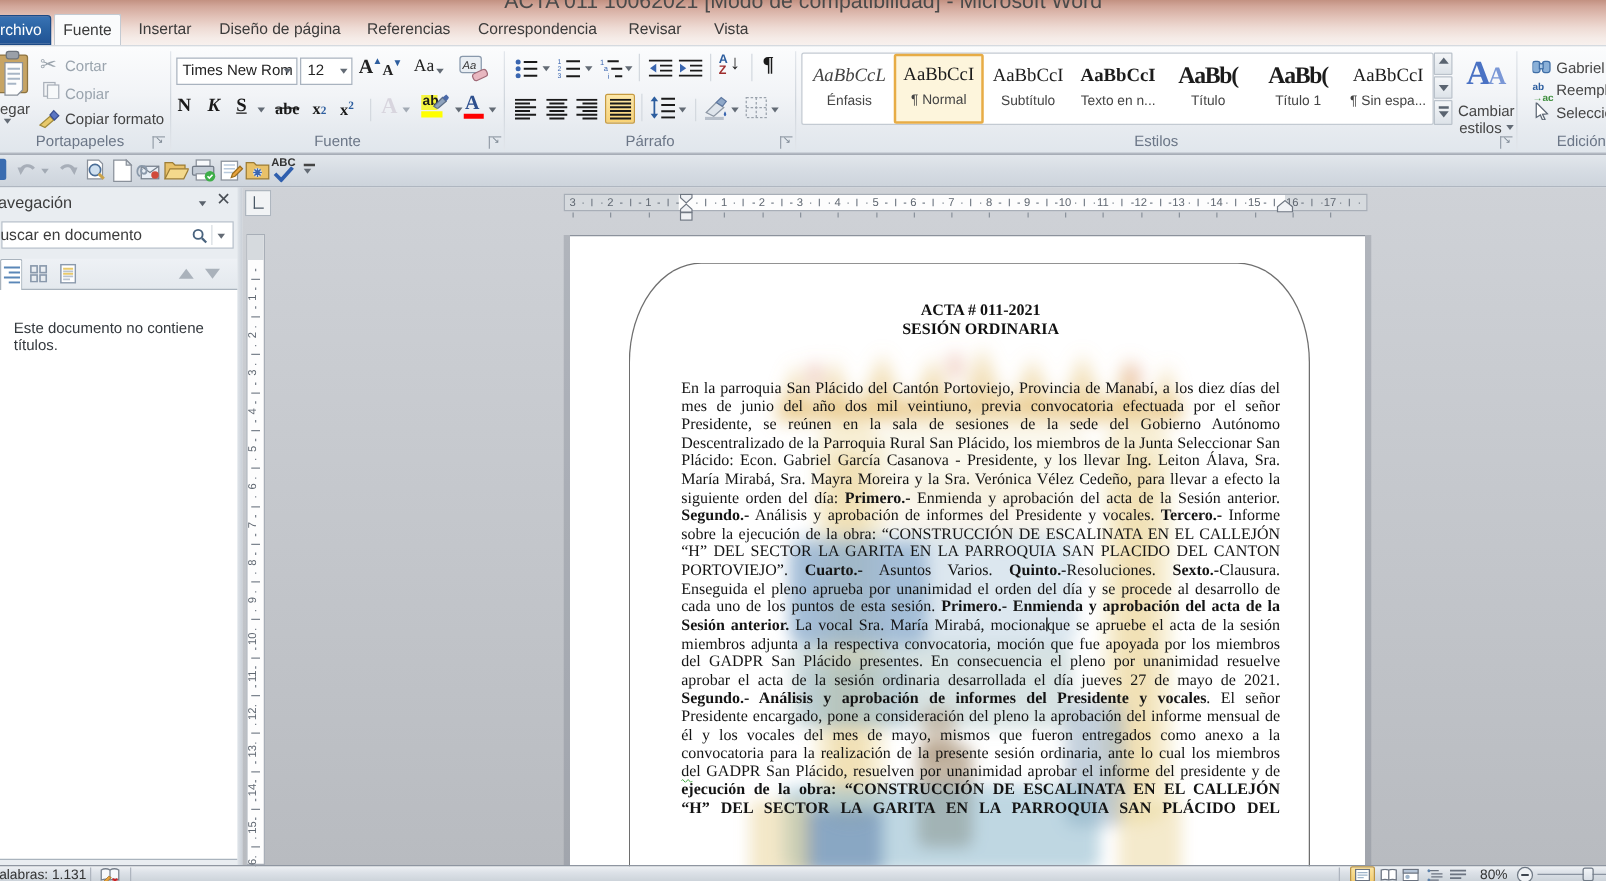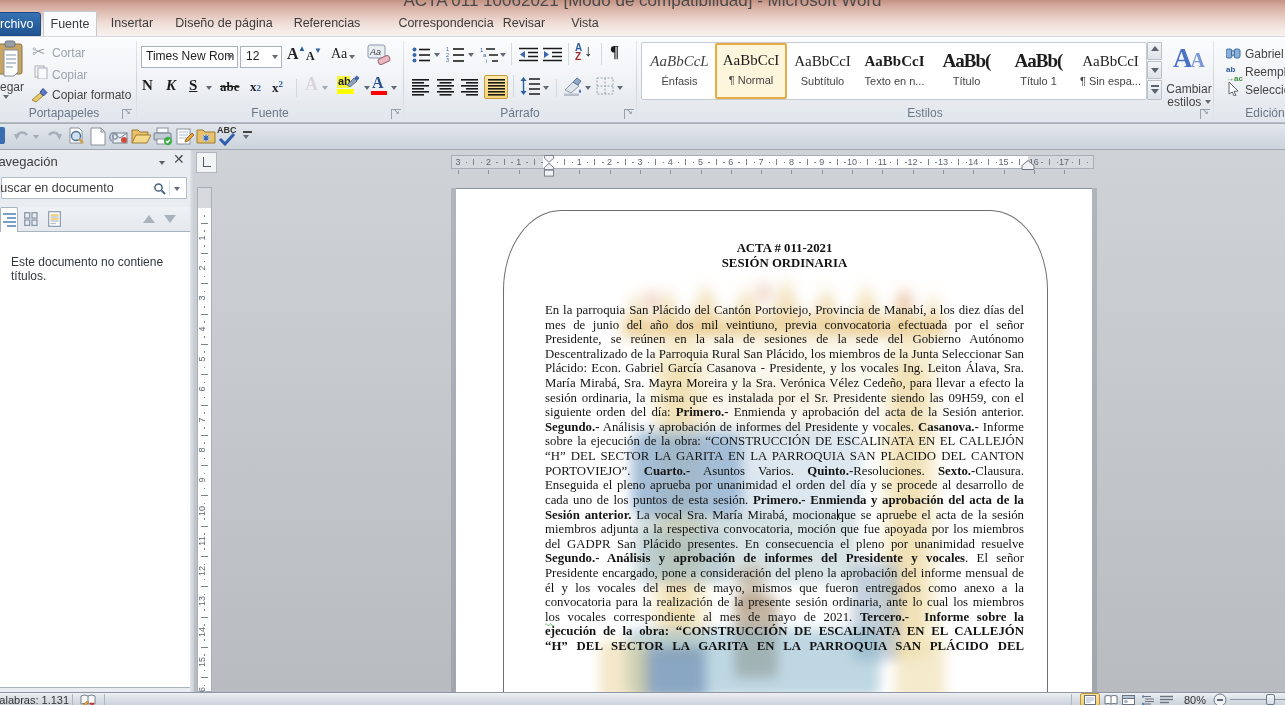--- a/index.html
+++ b/index.html
@@ -60,21 +60,21 @@
 </head>
 <body>
 <div id="app">
   <div class="abs" id="titlebar">
     <div class="abs" id="titletext">ACTA 011 10062021 [Modo de compatibilidad] - Microsoft Word</div>
     <div class="abs tab" id="tab-archivo">Archivo</div>
     <div class="abs tab" id="tab-inicio">Fuente</div>
     <div class="abs tab" style="left:104px;width:56px;">Insertar</div>
     <div class="abs tab" style="left:170px;width:108px;">Diseño de página</div>
     <div class="abs tab" style="left:288px;width:78px;">Referencias</div>
-    <div class="abs tab" style="left:392px;width:108px;">Correspondencia</div>
+    <div class="abs tab" style="left:376px;width:108px;">Correspondencia</div>
     <div class="abs tab" style="left:494px;width:60px;">Revisar</div>
     <div class="abs tab" style="left:564px;width:42px;">Vista</div>
   </div>
 
   <div class="abs" id="ribbon">
 
     <div class="gdiv" style="left:136px;"></div>
     <div class="gdiv" style="left:403px;"></div>
     <div class="gdiv" style="left:636px;"></div>
     <div class="gdiv" style="left:1213px;"></div>
@@ -686,38 +686,38 @@
         <div id="frame"></div>
         <svg style="position:absolute;left:89px;top:433px;" width="11" height="4" viewBox="0 0 14 4">
             <path d="M0 3 Q1.4 0 2.8 3 T5.6 3 T8.4 3 T11.2 3" fill="none" stroke="#3da53d" stroke-width="1"></path>
           </svg>
         <div id="doctitle">ACTA # 011-2021<br>SESIÓN ORDINARIA</div>
         <div id="doctext">
 <div class="ln">En la parroquia San Plácido del Cantón Portoviejo, Provincia de Manabí, a los diez días del</div>
 <div class="ln">mes de junio del año dos mil veintiuno, previa convocatoria efectuada por el señor</div>
 <div class="ln">Presidente, se reúnen en la sala de sesiones de la sede del Gobierno Autónomo</div>
 <div class="ln">Descentralizado de la Parroquia Rural San Plácido, los miembros de la Junta Seleccionar San</div>
-<div class="ln">Plácido: Econ. Gabriel García Casanova - Presidente, y los vocales Ing. Leiton Álava, Sra.</div>
+<div class="ln">Plácido: Econ. Gabriel García Casanova - Presidente, y los llevar Ing. Leiton Álava, Sra.</div>
 <div class="ln">María Mirabá, Sra. Mayra Moreira y la Sra. Verónica Vélez Cedeño, para llevar a efecto la</div>
-<div class="ln">sesión ordinaria, la misma que es instalada por el Sr. Presidente siendo las 09H59, con el</div>
 <div class="ln">siguiente orden del día: <b>Primero.-</b> Enmienda y aprobación del acta de la Sesión anterior.</div>
-<div class="ln"><b>Segundo.-</b> Análisis y aprobación de informes del Presidente y vocales. <b>Casanova.-</b> Informe</div>
+<div class="ln"><b>Segundo.-</b> Análisis y aprobación de informes del Presidente y vocales. <b>Tercero.-</b> Informe</div>
 <div class="ln">sobre la ejecución de la obra: “CONSTRUCCIÓN DE ESCALINATA EN EL CALLEJÓN</div>
 <div class="ln">“H” DEL SECTOR LA GARITA EN LA PARROQUIA SAN PLACIDO DEL CANTON</div>
 <div class="ln">PORTOVIEJO”. <b>Cuarto.-</b> Asuntos Varios. <b>Quinto.-</b>Resoluciones. <b>Sexto.-</b>Clausura.</div>
 <div class="ln">Enseguida el pleno aprueba por unanimidad el orden del día y se procede al desarrollo de</div>
 <div class="ln">cada uno de los puntos de esta sesión. <b>Primero.- Enmienda y aprobación del acta de la</b></div>
 <div class="ln"><b>Sesión anterior.</b> La vocal Sra. María Mirabá, mociona<span id="caret"></span>que se apruebe el acta de la sesión</div>
 <div class="ln">miembros adjunta a la respectiva convocatoria, moción que fue apoyada por los miembros</div>
 <div class="ln">del GADPR San Plácido presentes. En consecuencia el pleno por unanimidad resuelve</div>
+<div class="ln">aprobar el acta de la sesión ordinaria desarrollada el día jueves 27 de mayo de 2021.</div>
 <div class="ln"><b>Segundo.- Análisis y aprobación de informes del Presidente y vocales</b>. El señor</div>
 <div class="ln">Presidente encargado, pone a consideración del pleno la aprobación del informe mensual de</div>
 <div class="ln"><span id="gr">él</span> y los vocales del mes de mayo, mismos que fueron entregados como anexo a la</div>
 <div class="ln">convocatoria para la realización de la presente sesión ordinaria, ante lo cual los miembros</div>
-<div class="ln">los vocales correspondiente al mes de mayo de 2021. <b>Tercero.-&nbsp; Informe sobre la</b></div>
+<div class="ln">del GADPR San Plácido, resuelven por unanimidad aprobar el informe del presidente y de</div>
 <div class="ln"><b>ejecución de la obra: “CONSTRUCCIÓN DE ESCALINATA EN EL CALLEJÓN</b></div>
 <div class="ln"><b>“H” DEL SECTOR LA GARITA EN LA PARROQUIA SAN PLÁCIDO DEL</b></div>
 </div>
       </div>
     </div>
   </div>
 
   <div class="abs" id="statusbar">
     <div class="abs" style="left:-8px;top:1px;">Palabras: 1.131</div>
     <div class="abs" style="left:72px;top:1px;width:1px;height:11px;background:#aeb5bf;"></div>

